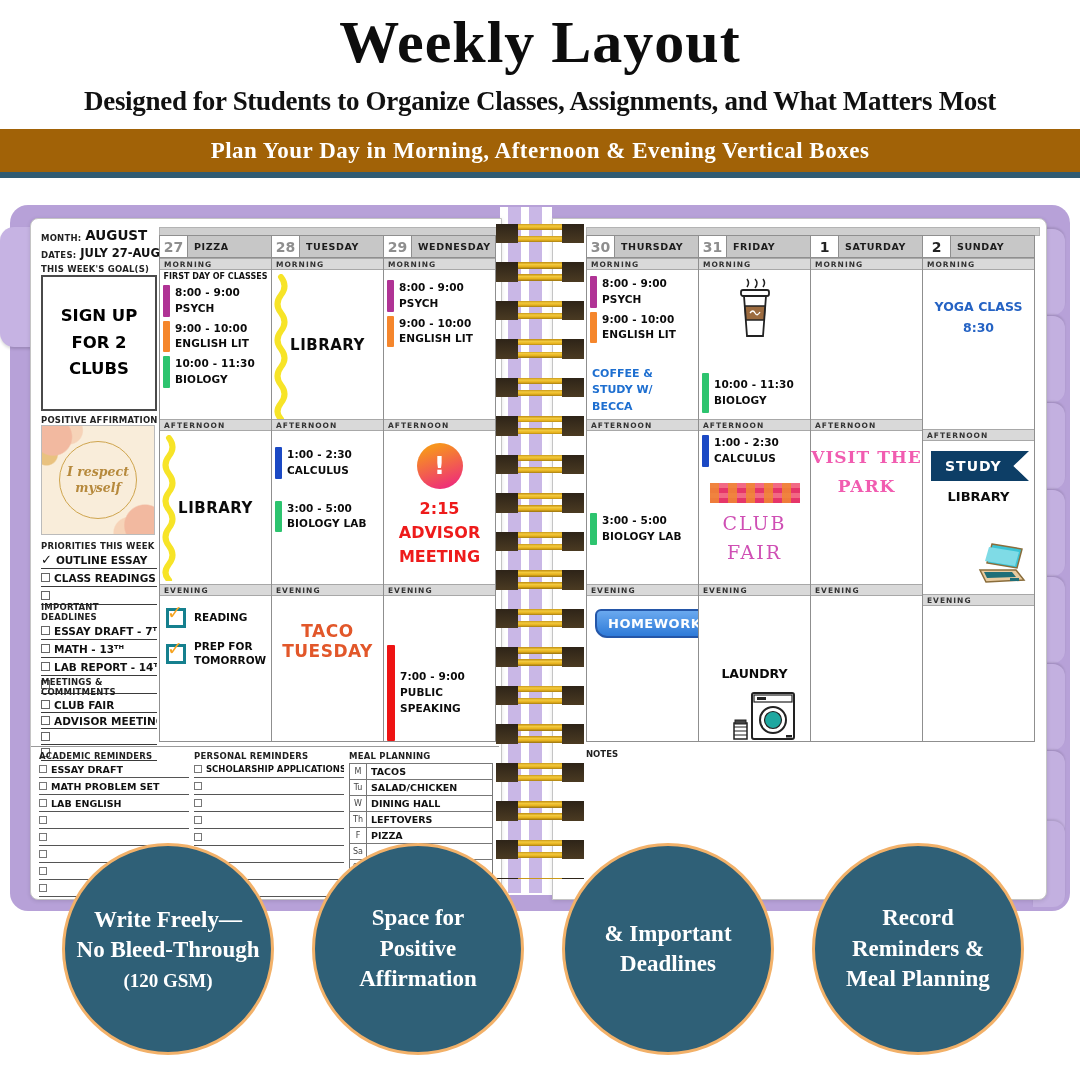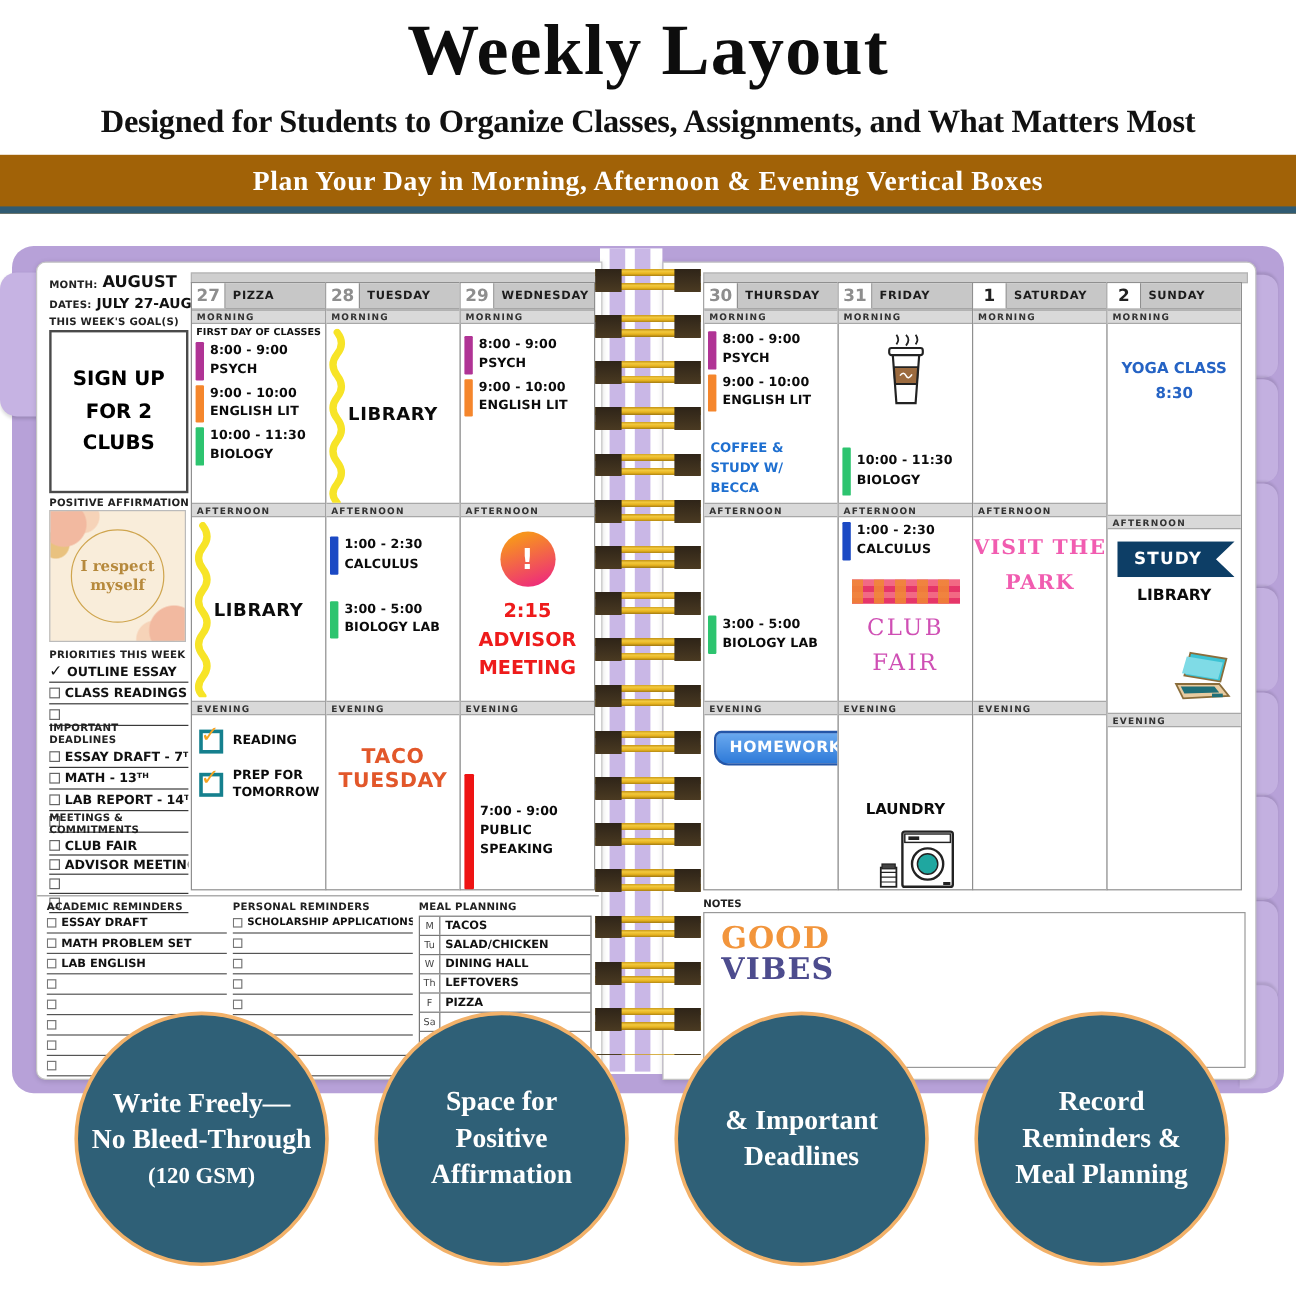--- a/index.html
+++ b/index.html
@@ -46,21 +46,21 @@
     background:
       radial-gradient(circle at 10% 10%, #f2b9a0 0 13%, rgba(0,0,0,0) 14%),
       radial-gradient(circle at 24% 4%, #f6d3b8 0 10%, rgba(0,0,0,0) 11%),
       radial-gradient(circle at 4% 26%, #e9c27f 0 8%, rgba(0,0,0,0) 9%),
       radial-gradient(circle at 92% 92%, #f2b9a0 0 14%, rgba(0,0,0,0) 15%),
       radial-gradient(circle at 78% 99%, #f6d3b8 0 11%, rgba(0,0,0,0) 12%),
       #f9edda;
     display:flex;align-items:center;justify-content:center;}
   .affring{width:76px;height:76px;border:1.5px solid #cfa54e;border-radius:50%;
     display:flex;align-items:center;justify-content:center;text-align:center;
-    font-family:"DejaVu Serif",serif;font-weight:700;color:#b6893c;
+    font-family:"DejaVu Serif",serif;font-style:italic;font-weight:700;color:#b6893c;
     font-size:12.5px;line-height:1.3;white-space:pre-line;}
   .sideblock{position:absolute;left:10px;width:116px;}
   .chkrow{height:17px;border-bottom:1.5px solid #3a3a3a;display:flex;align-items:center;gap:4px;
     font-size:10.5px;font-weight:700;color:#111;overflow:hidden;white-space:nowrap;}
   .cb{width:7px;height:7px;border:1.2px solid #666;flex:0 0 7px;background:#fff;}
   .tick{color:#111;font-weight:900;font-size:13px;line-height:1;}
 
   
   .bottom-left{position:absolute;left:0;top:527px;width:468px;height:152px;border-top:1px solid #9a9a9a;}
   .remcol{position:absolute;top:4px;}
@@ -614,23 +614,20 @@
         <path d="M8,28 L44,28 L52,38 L14,40 Z" fill="#e8cba0" stroke="#8a6d3b" stroke-width="1.5"></path>
         <path d="M12,30 L40,30 L44,35 L15,36 Z" fill="#1f6f78"></path>
         <rect x="38" y="36" width="9" height="3" fill="#1f6f78"></rect>
       </svg>
     </div>
     <div class="secbar">EVENING</div>
     <div class="seccell" style="height:148px"></div>
   </div>
 
   <div class="notes-label" style="left:33px;top:530px">NOTES</div>
-  <div class="notesbox" style="left:33px;top:541px;width:450px;height:128px">
-    <div class="gv"><span class="gv1">GOOD</span><br><span class="gv2">VIBES</span></div>
-  </div>
 </div>
 
 <div class="coils">
   <div class="coil-cap cap-l"></div>
   <div class="coil-cap cap-r"></div>
 </div>
 
 <div class="feat" style="left:62px">
   <div class="featline">Write Freely—</div>
   <div class="featline">No Bleed-Through</div>

